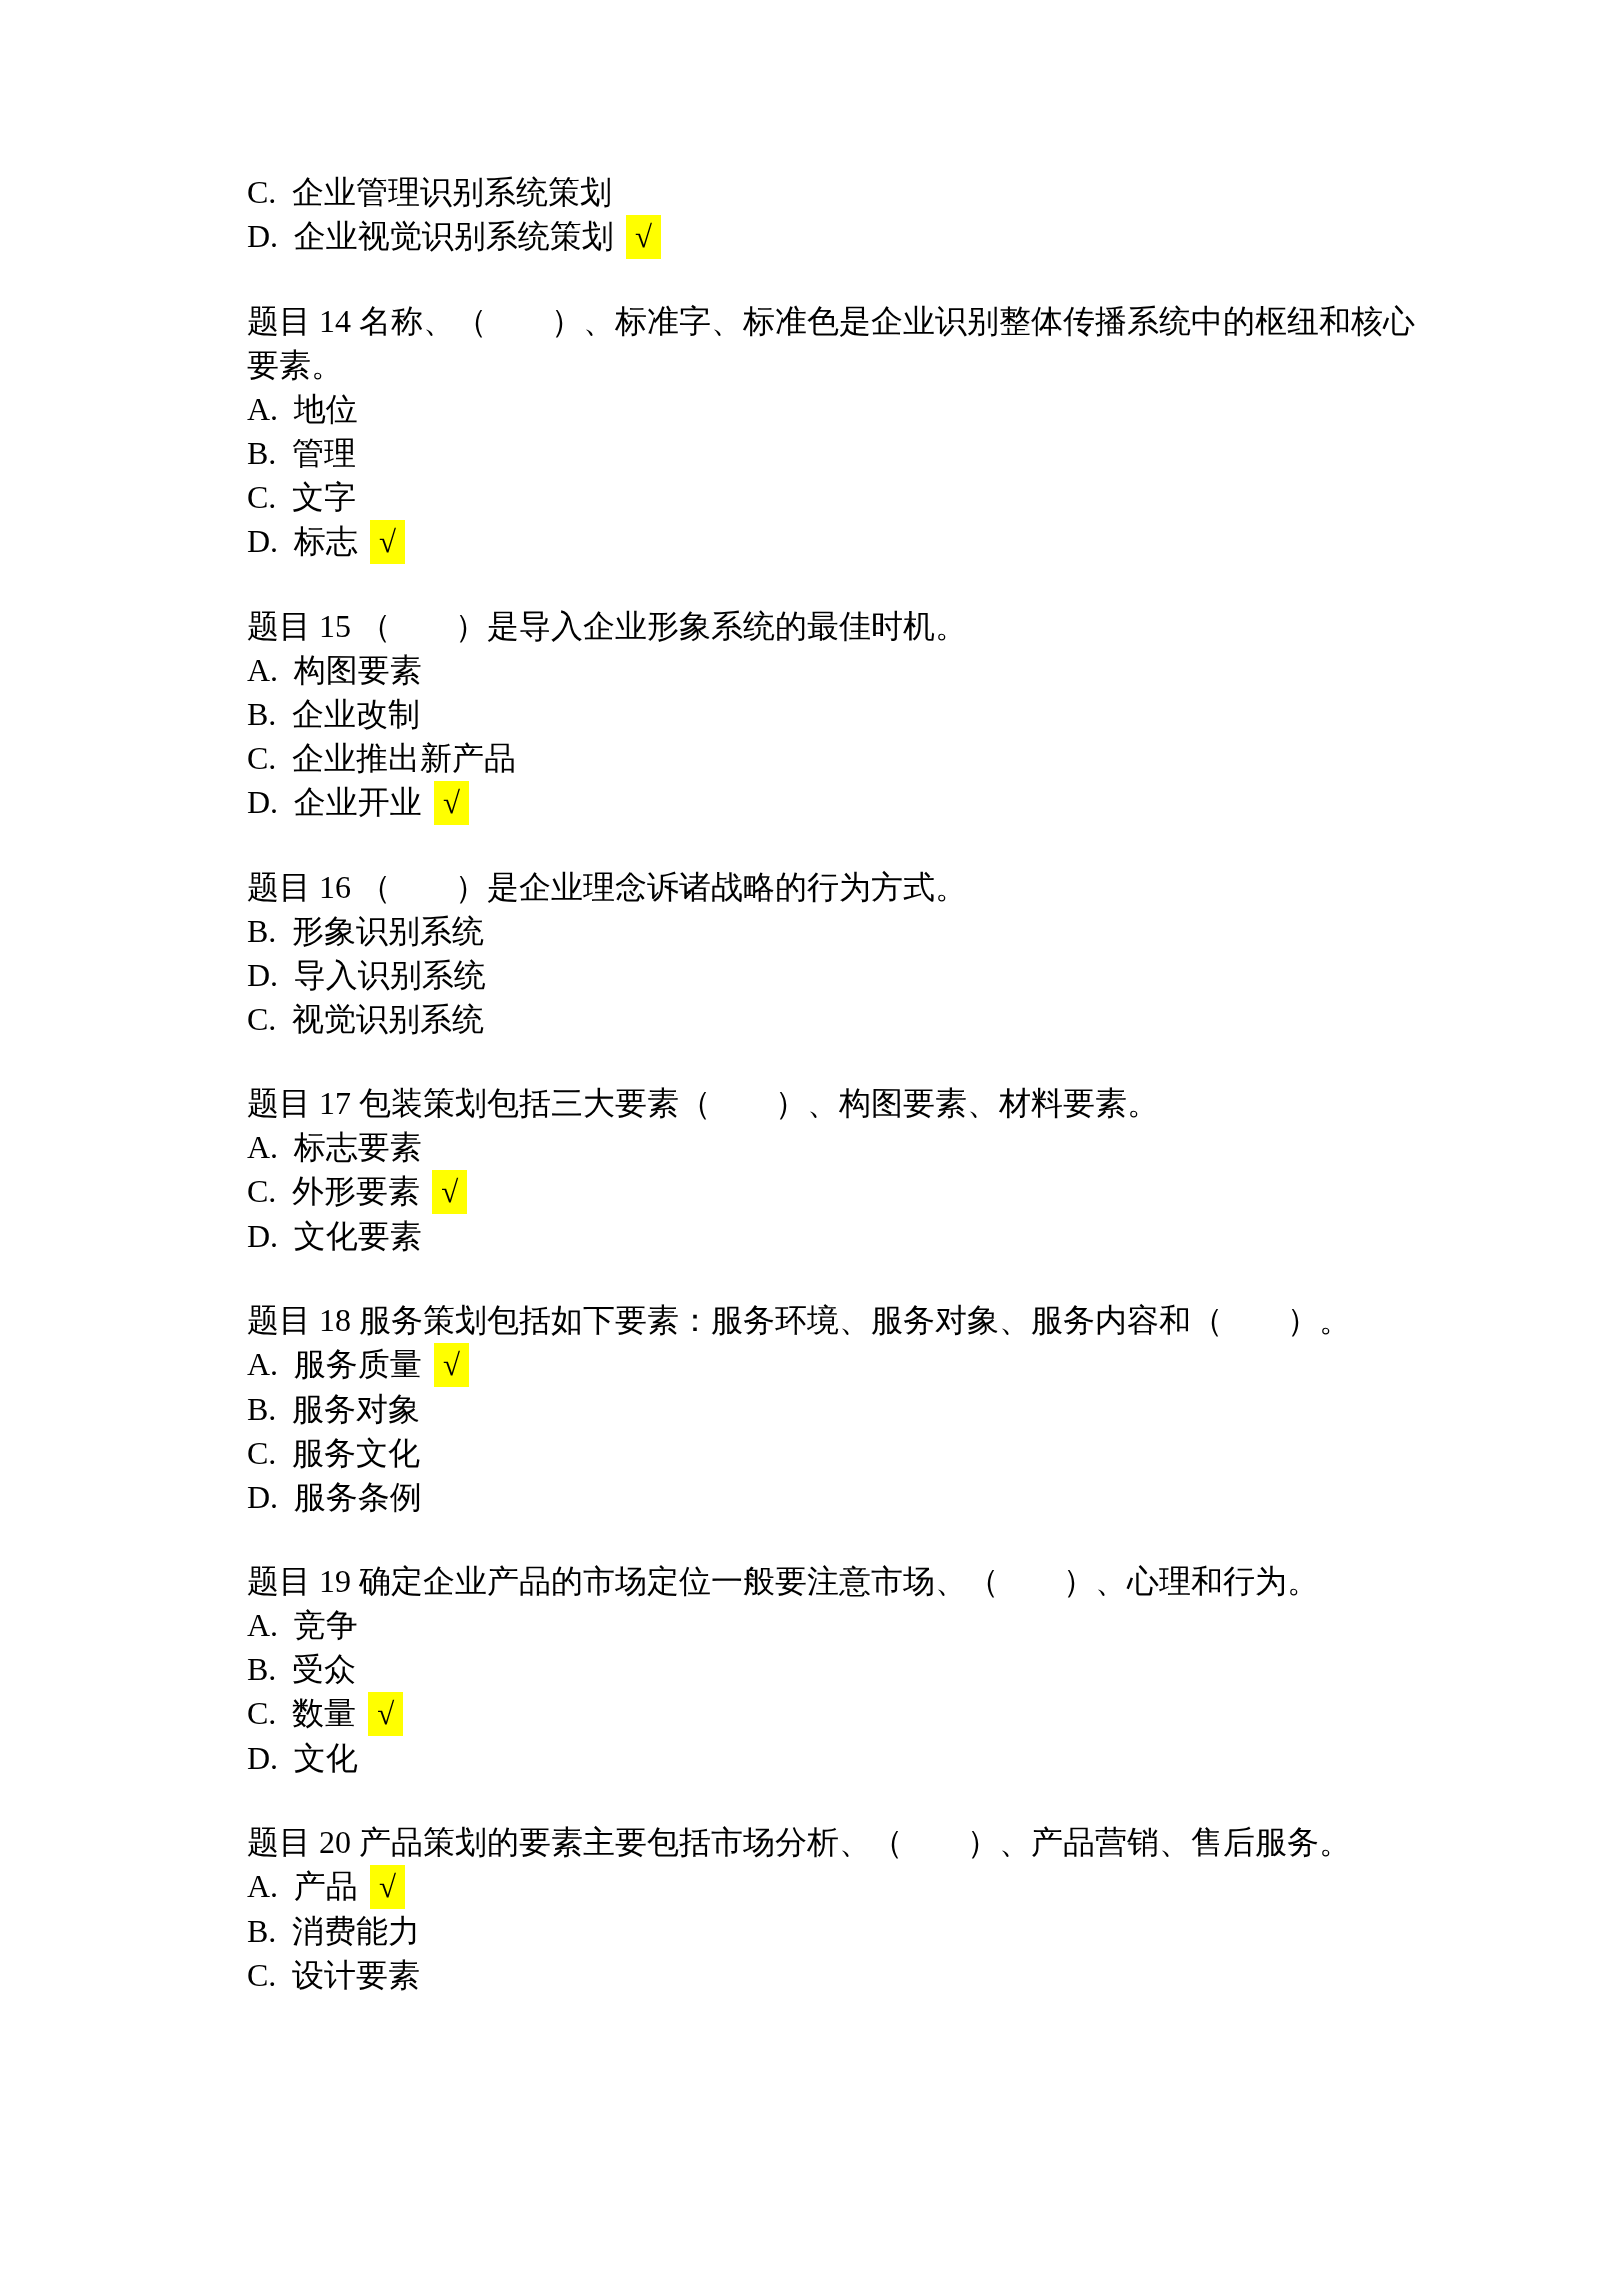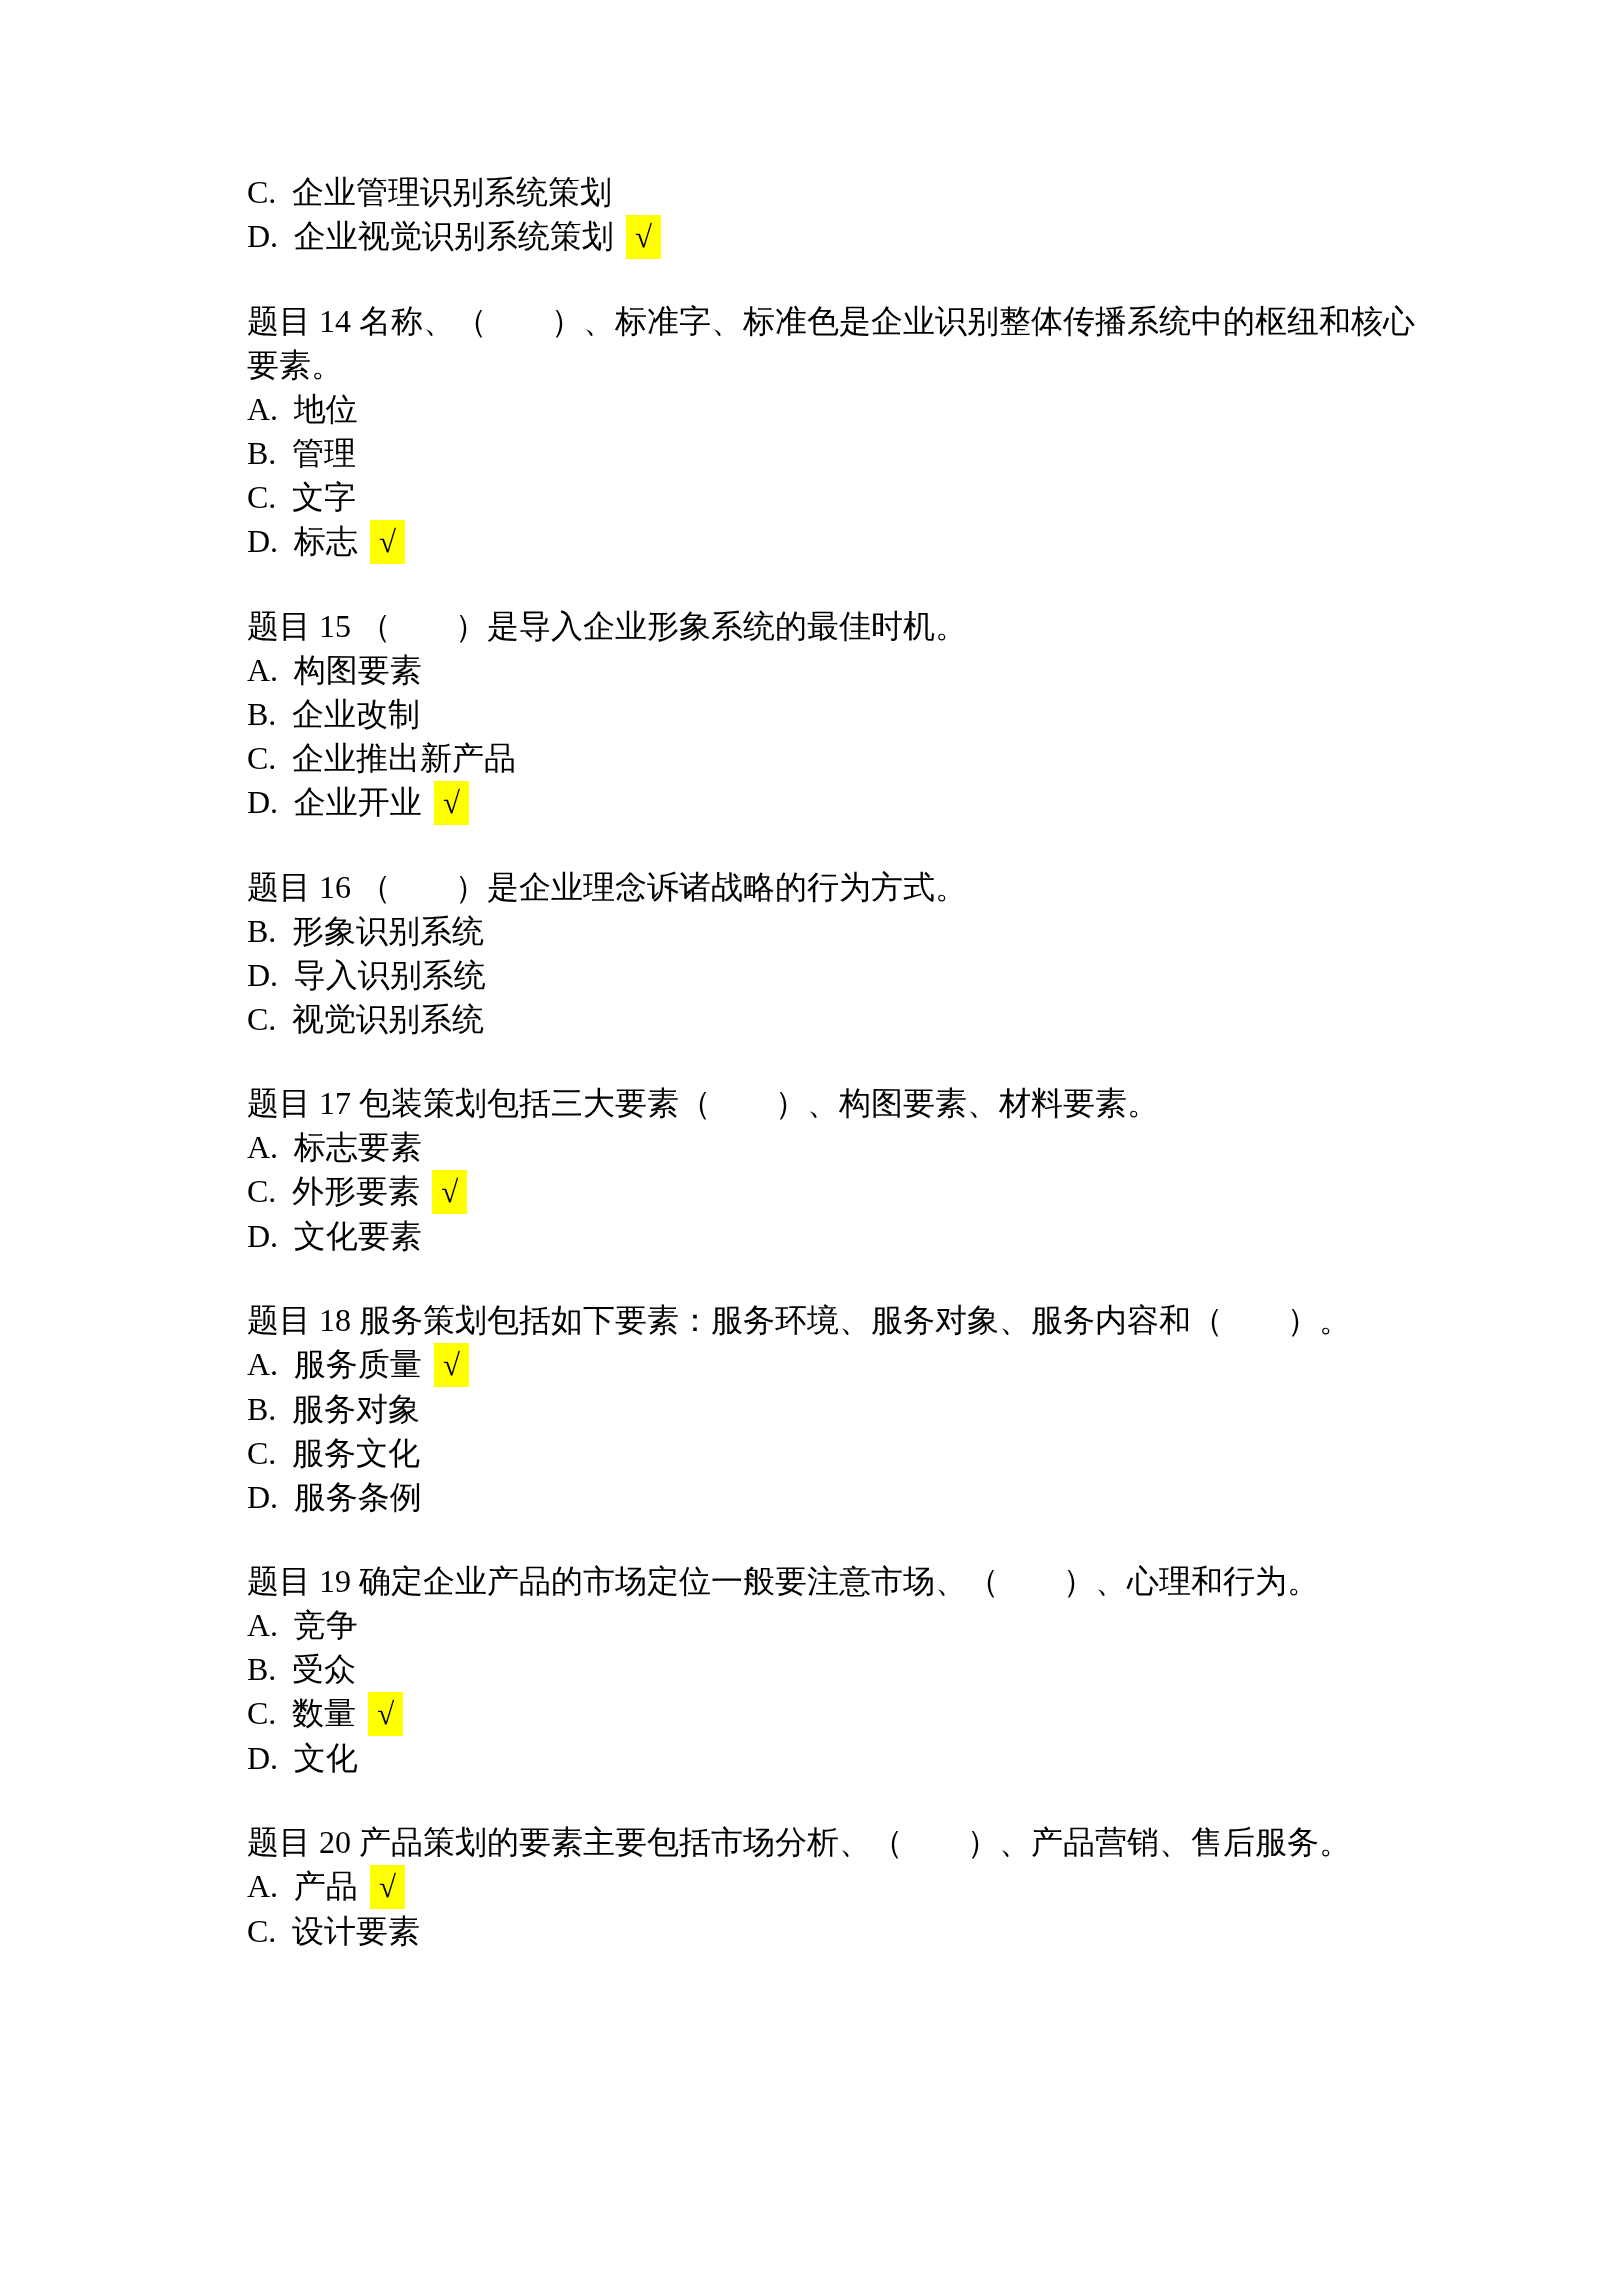--- a/index.html
+++ b/index.html
@@ -93,17 +93,18 @@
       <div class="qblock">
         <div class="title-line">题目 19 确定企业产品的市场定位一般要注意市场、（　　）、心理和行为。</div>
         <div class="opt-line"><span class="opt-label">A.</span><span class="opt-text">竞争</span></div>
         <div class="opt-line"><span class="opt-label">B.</span><span class="opt-text">受众</span></div>
         <div class="opt-line"><span class="opt-label">C.</span><span class="opt-text">数量</span><span class="check" style="background: rgb(255, 255, 0); color: rgb(0, 0, 0);">√</span></div>
         <div class="opt-line"><span class="opt-label">D.</span><span class="opt-text">文化</span></div>
       </div>
       <div class="qblock">
         <div class="title-line">题目 20 产品策划的要素主要包括市场分析、（　　）、产品营销、售后服务。</div>
         <div class="opt-line"><span class="opt-label">A.</span><span class="opt-text">产品</span><span class="check" style="background: rgb(255, 255, 0); color: rgb(0, 0, 0);">√</span></div>
+        <div class="opt-line"><span class="opt-label">B.</span><span class="opt-text">消费能力</span></div>
         <div class="opt-line"><span class="opt-label">C.</span><span class="opt-text">设计要素</span></div>
       </div>
     </div>
 </div>
 
 
 </body></html>

